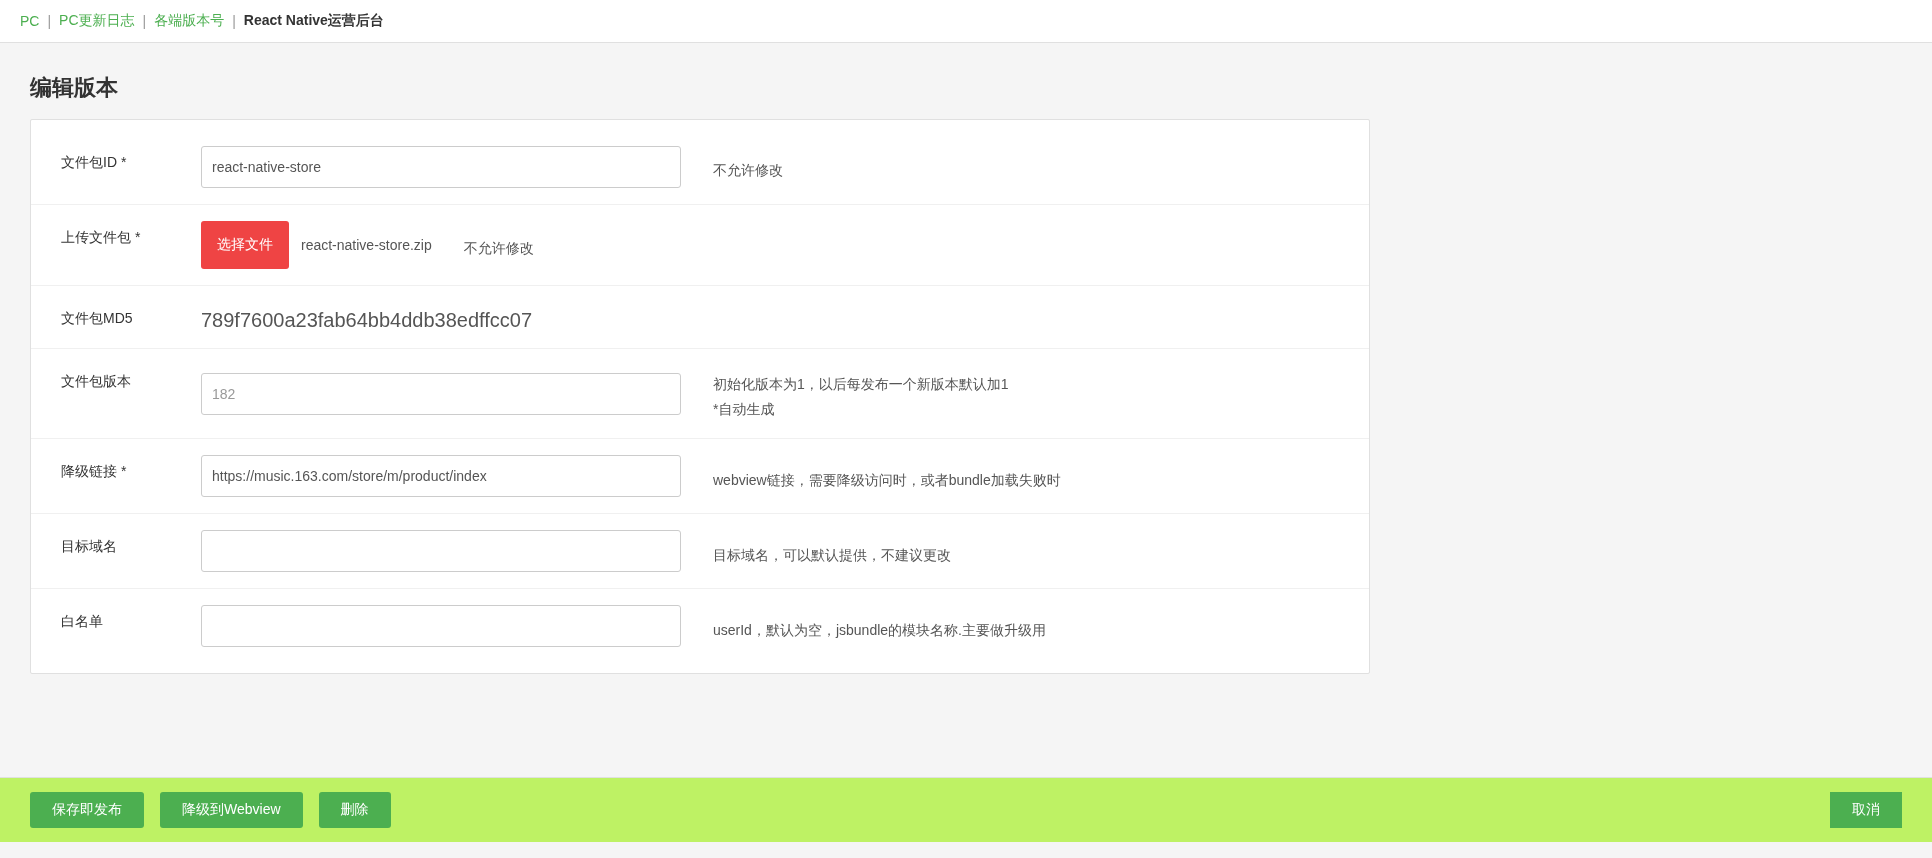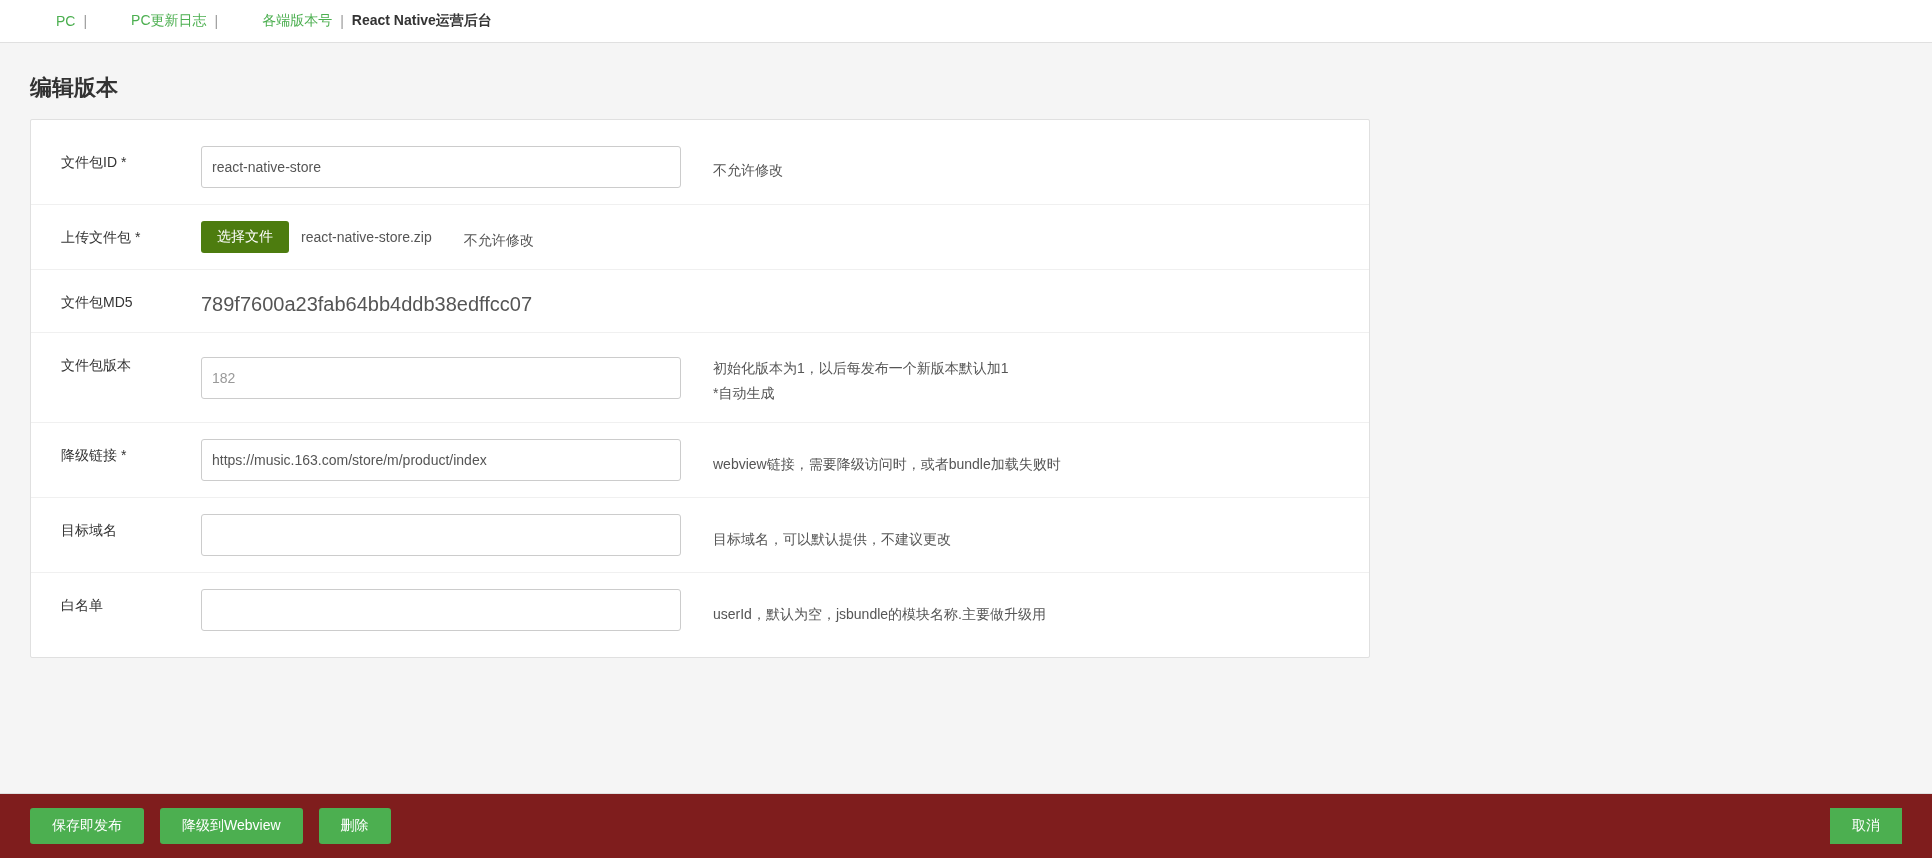--- a/index.html
+++ b/index.html
@@ -19,21 +19,20 @@
       border-bottom: 1px solid #e0e0e0;
       padding: 12px 20px;
       display: flex;
       align-items: center;
       gap: 8px;
     }
     .top-nav a {
       color: #4caf50;
       text-decoration: none;
       font-size: 14px;
-      margin-left: 36px;
     }
     .top-nav .separator {
       color: #999;
       font-size: 14px;
     }
     .top-nav .active {
       color: #333;
       font-weight: bold;
     }
     .main-content {
@@ -93,44 +92,44 @@
       padding-top: 7px;
       margin-left: 20px;
       line-height: 1.6;
     }
     .upload-area {
       display: flex;
       align-items: center;
       gap: 12px;
     }
     .btn-choose-file {
-      background: #4d7c0f;
+      background: #ef4444;
       color: #fff;
       border: none;
       border-radius: 3px;
-      padding: 7px 16px;
+      padding: 15px 16px;
       font-size: 14px;
       cursor: pointer;
       white-space: nowrap;
     }
     .file-name {
       font-size: 14px;
       color: #555;
     }
     .md5-value {
       font-size: 20px;
       color: #555;
       padding-top: 7px;
     }
     .footer-actions {
       position: fixed;
-      bottom: 0;
+      bottom: 16px;
       left: 0;
       right: 0;
-      background: #7f1d1d;
+      background: #bef264;
       border-top: 1px solid #e0e0e0;
       padding: 14px 30px;
       display: flex;
       align-items: center;
       gap: 16px;
     }
     .btn-primary {
       background: #4caf50;
       color: #fff;
       border: none;

